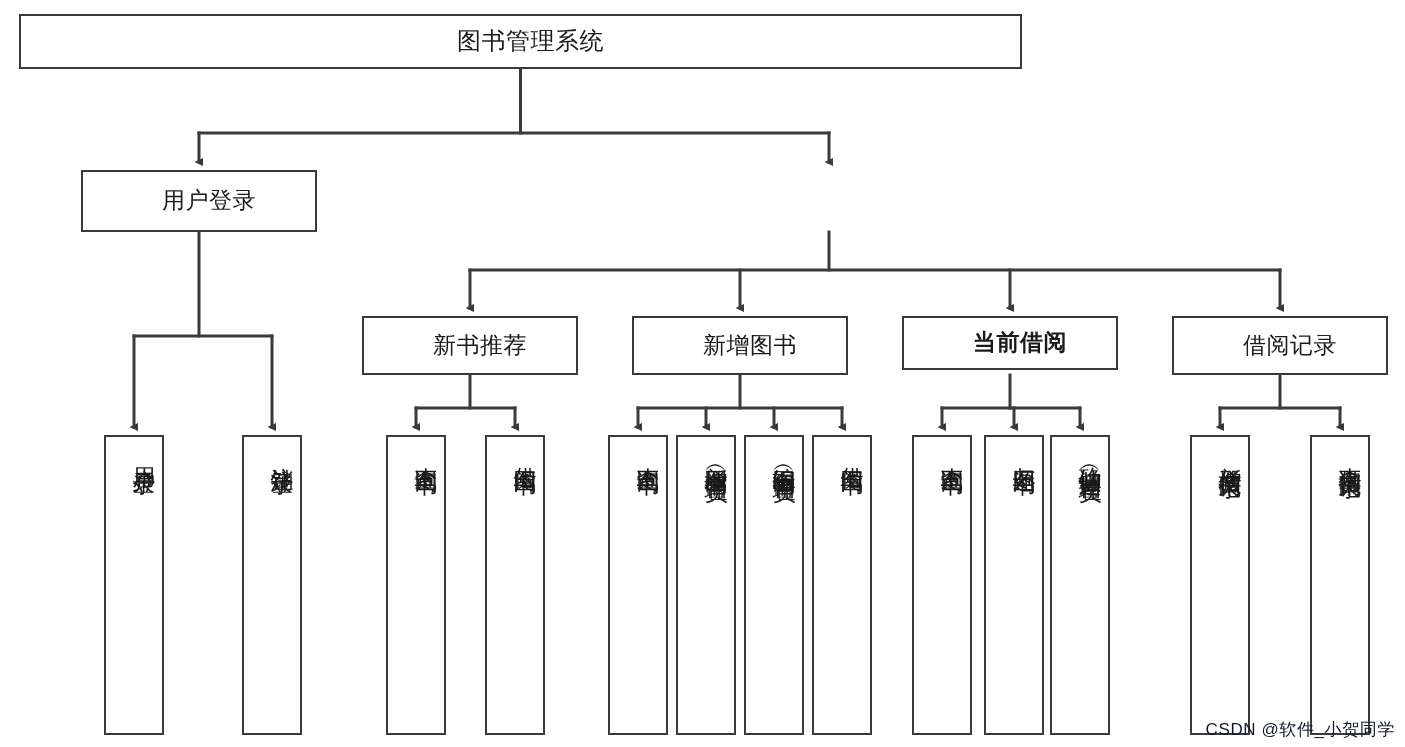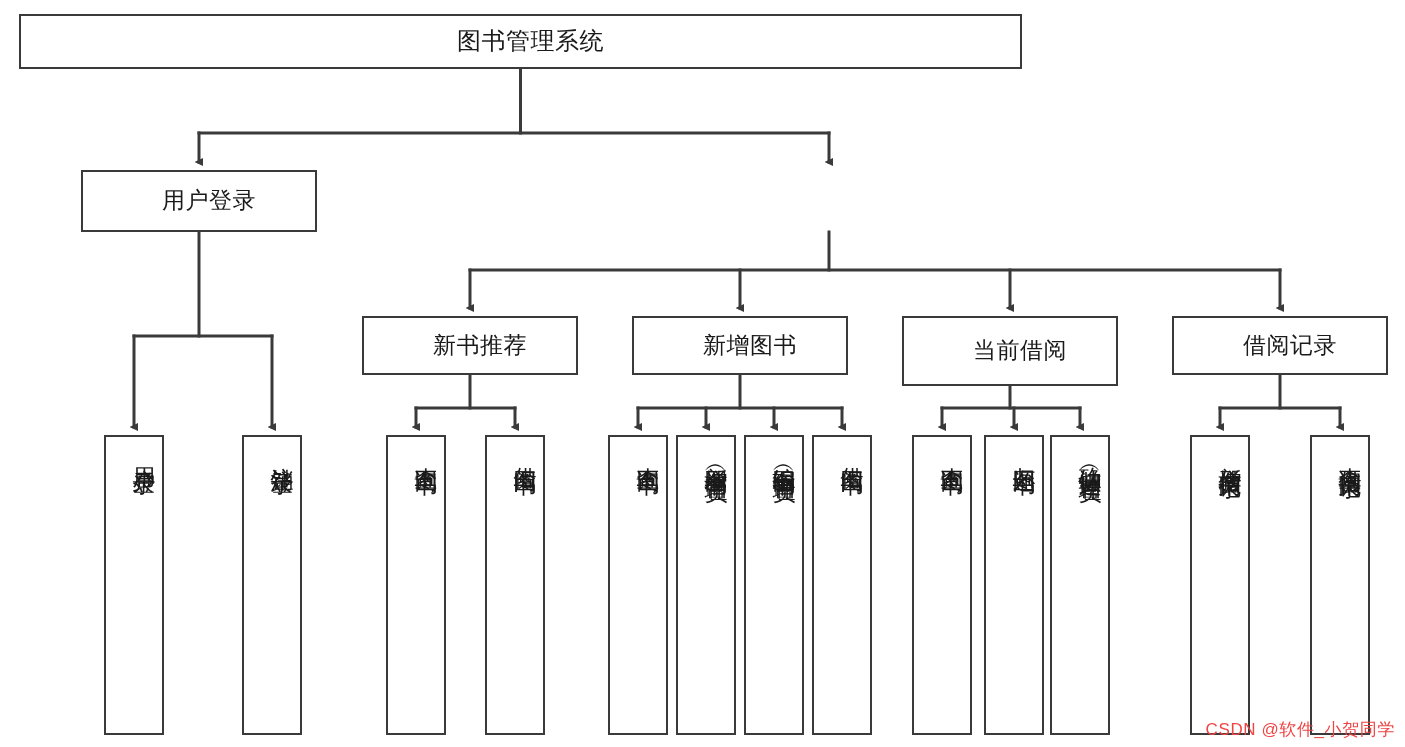--- a/index.html
+++ b/index.html
@@ -57,21 +57,21 @@
     letter-spacing: 2px;
     line-height: 1;
     white-space: normal;
   }
   .node.root .node-label { font-size: 24px; }
   .watermark {
     position: absolute;
     right: 10px;
     bottom: 6px;
     font-size: 17px;
-    color: #ef4444;
+    color: #0f172a;
     letter-spacing: 0.6px;
     white-space: nowrap;
     user-select: none;
   }
 </style>
 </head>
 <body>
 
 <div id="diagram-root">
 
@@ -135,21 +135,21 @@
 
 
   <div class="node horizontal" style="left: 362px; top: 316px; width: 216px; height: 59px; align-items: center;">
     <span class="node-label">新书推荐</span>
   </div>
 
   <div class="node horizontal" style="left: 632px; top: 316px; width: 216px; height: 59px;">
     <span class="node-label">新增图书</span>
   </div>
 
-  <div class="node horizontal" style="left: 902px; top: 316px; width: 216px; height: 70px;">
+  <div class="node horizontal" style="left: 902px; top: 316px; width: 216px; height: 54px; font-weight: bold;">
     <span class="node-label">当前借阅</span>
   </div>
 
   <div class="node horizontal" style="left: 1172px; top: 316px; width: 216px; height: 59px;">
     <span class="node-label">借阅记录</span>
   </div>
 
   <div class="node vertical" style="left: 104px; top: 435px; width: 60px; height: 300px;">
     <span class="node-label">用户登录</span>
   </div>

